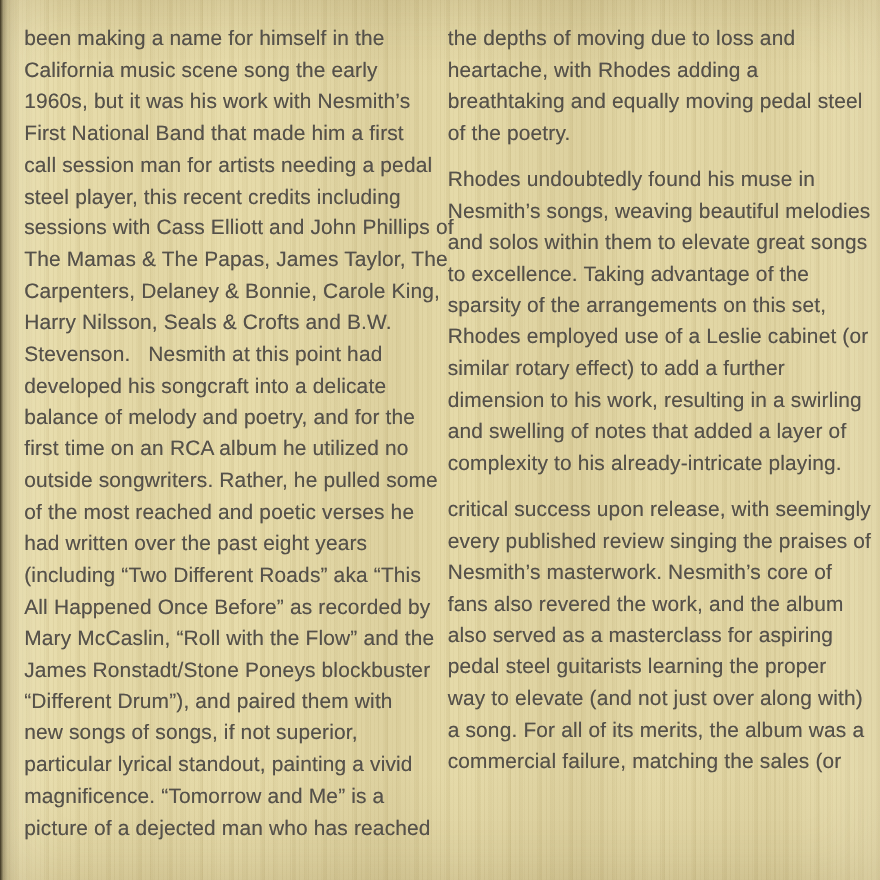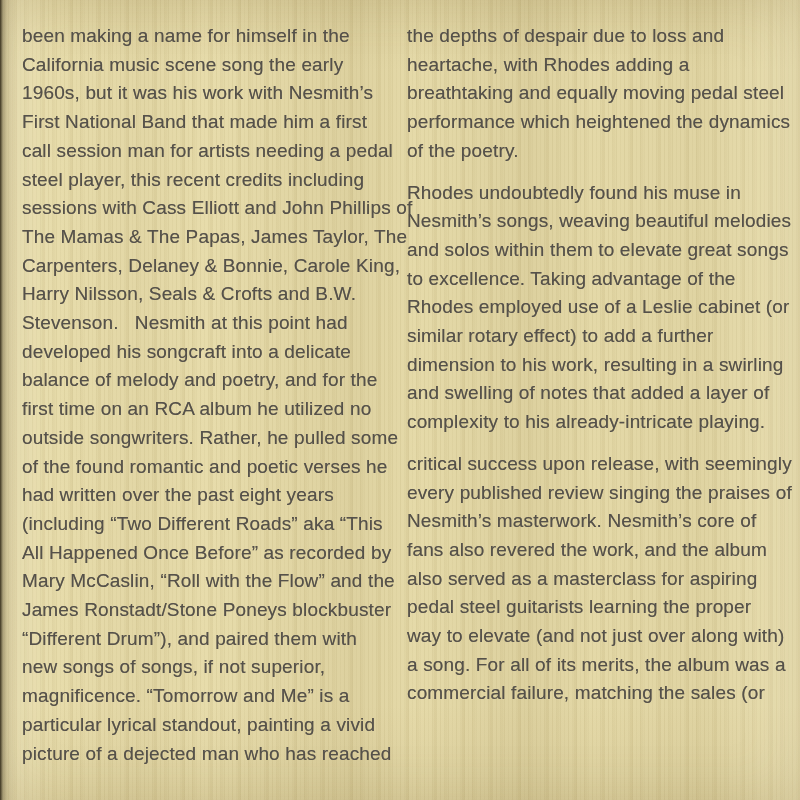--- a/index.html
+++ b/index.html
@@ -110,46 +110,46 @@
           <div class="line">steel player, this recent credits including</div>
           <div class="line">sessions with Cass Elliott and John Phillips of</div>
           <div class="line">The Mamas &amp; The Papas, James Taylor, The</div>
           <div class="line">Carpenters, Delaney &amp; Bonnie, Carole King,</div>
           <div class="line">Harry Nilsson, Seals &amp; Crofts and B.W.</div>
           <div class="line">Stevenson.&nbsp;&nbsp; Nesmith at this point had</div>
           <div class="line">developed his songcraft into a delicate</div>
           <div class="line">balance of melody and poetry, and for the</div>
           <div class="line">first time on an RCA album he utilized no</div>
           <div class="line">outside songwriters. Rather, he pulled some</div>
-          <div class="line">of the found romantic and poetic verses he</div>
+          <div class="line">of the most reached and poetic verses he</div>
           <div class="line">had written over the past eight years</div>
           <div class="line">(including “Two Different Roads” aka “This</div>
           <div class="line">All Happened Once Before” as recorded by</div>
           <div class="line">Mary McCaslin, “Roll with the Flow” and the</div>
           <div class="line">James Ronstadt/Stone Poneys blockbuster</div>
           <div class="line">“Different Drum”), and paired them with</div>
           <div class="line">new songs of songs, if not superior,</div>
+          <div class="line">particular lyrical standout, painting a vivid</div>
           <div class="line">magnificence. “Tomorrow and Me” is a</div>
-          <div class="line">particular lyrical standout, painting a vivid</div>
           <div class="line">picture of a dejected man who has reached</div>
         </div>
       </div>
     <div class="column column-right">
         <div class="paragraph">
-          <div class="line">the depths of despair due to loss and</div>
+          <div class="line">the depths of moving due to loss and</div>
           <div class="line">heartache, with Rhodes adding a</div>
           <div class="line">breathtaking and equally moving pedal steel</div>
-          <div class="line">performance which heightened the dynamics</div>
           <div class="line">of the poetry.</div>
         </div>
         <div class="paragraph">
           <div class="line">Rhodes undoubtedly found his muse in</div>
           <div class="line">Nesmith’s songs, weaving beautiful melodies</div>
           <div class="line">and solos within them to elevate great songs</div>
           <div class="line">to excellence. Taking advantage of the</div>
+          <div class="line">sparsity of the arrangements on this set,</div>
           <div class="line">Rhodes employed use of a Leslie cabinet (or</div>
           <div class="line">similar rotary effect) to add a further</div>
           <div class="line">dimension to his work, resulting in a swirling</div>
           <div class="line">and swelling of notes that added a layer of</div>
           <div class="line">complexity to his already-intricate playing.</div>
         </div>
         <div class="paragraph">
           <div class="line">critical success upon release, with seemingly</div>
           <div class="line">every published review singing the praises of</div>
           <div class="line">Nesmith’s masterwork. Nesmith’s core of</div>

